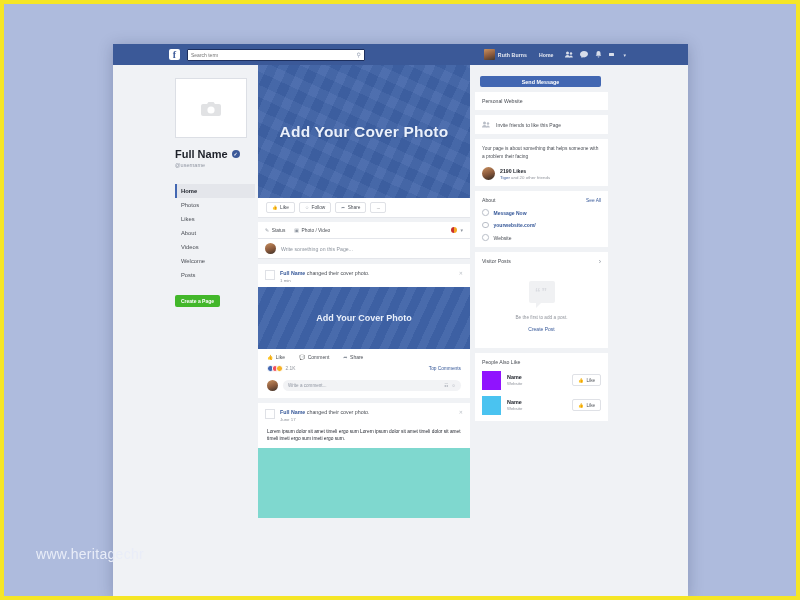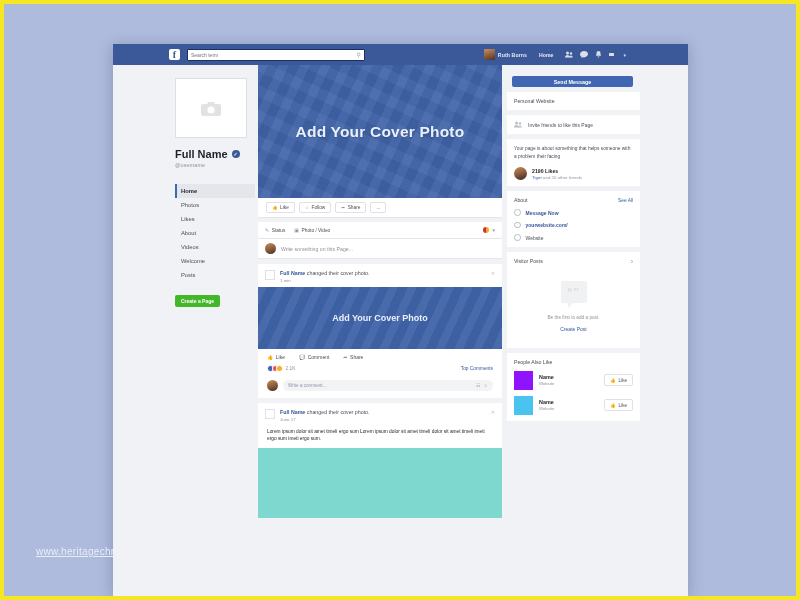--- a/index.html
+++ b/index.html
@@ -83,21 +83,21 @@
   .navitem.active {
     background: #e4e6eb; color: #1d2129; font-weight: bold;
     border-left: 2px solid #4267b2; padding-left: 4px;
   }
   .create-page {
     margin-top: 13px; background: #42b72a; color: #fff; font-size: 5px;
     font-weight: bold; padding: 3px 6px; border-radius: 2px; display:inline-block;
   }
 
   
-  .centercol { width: 244px; padding-top: 0; }
+  .centercol { width: 212px; padding-top: 0; }
   .cover {
     height: 133px; width: 100%;
     background:
       repeating-linear-gradient(115deg, rgba(255,255,255,.045) 0 9px, rgba(0,0,0,.03) 9px 19px),
       repeating-linear-gradient(25deg, rgba(255,255,255,.04) 0 11px, rgba(0,0,0,.025) 11px 23px),
       #3f63a8;
     display:flex; align-items:center; justify-content:center; position:relative;
   }
   .cover-text {
     color: #eaf0fb; font-size: 15.5px; font-weight: bold; letter-spacing: .2px;
@@ -209,22 +209,22 @@
      font-size:4.6px; color:#4b4f56; padding:2.5px 5px; display:flex; align-items:center; gap:2.5px;
   }
 
   .send-msg {
     background:#4267b2; color:#fff; font-size:5.4px; font-weight:bold;
     height:11px; display:flex; align-items:center; justify-content:center; border-radius:2px;
     margin: 4px 7px 0 5px;
   }
 
   .watermark {
-    position:absolute; left:36px; top:546px; color:#e9edf8; font-size:10px;
-    letter-spacing:.3px; z-index:5;text-decoration:underline;
+    position:absolute; left:36px; top:546px; color:#e9edf8; font-size:14px;
+    letter-spacing:.3px; z-index:5;
   }
 </style>
 </head>
 <body>
 
 <div class="bg-left"></div>
 
 <div class="window">
 
   <div class="topbar">

